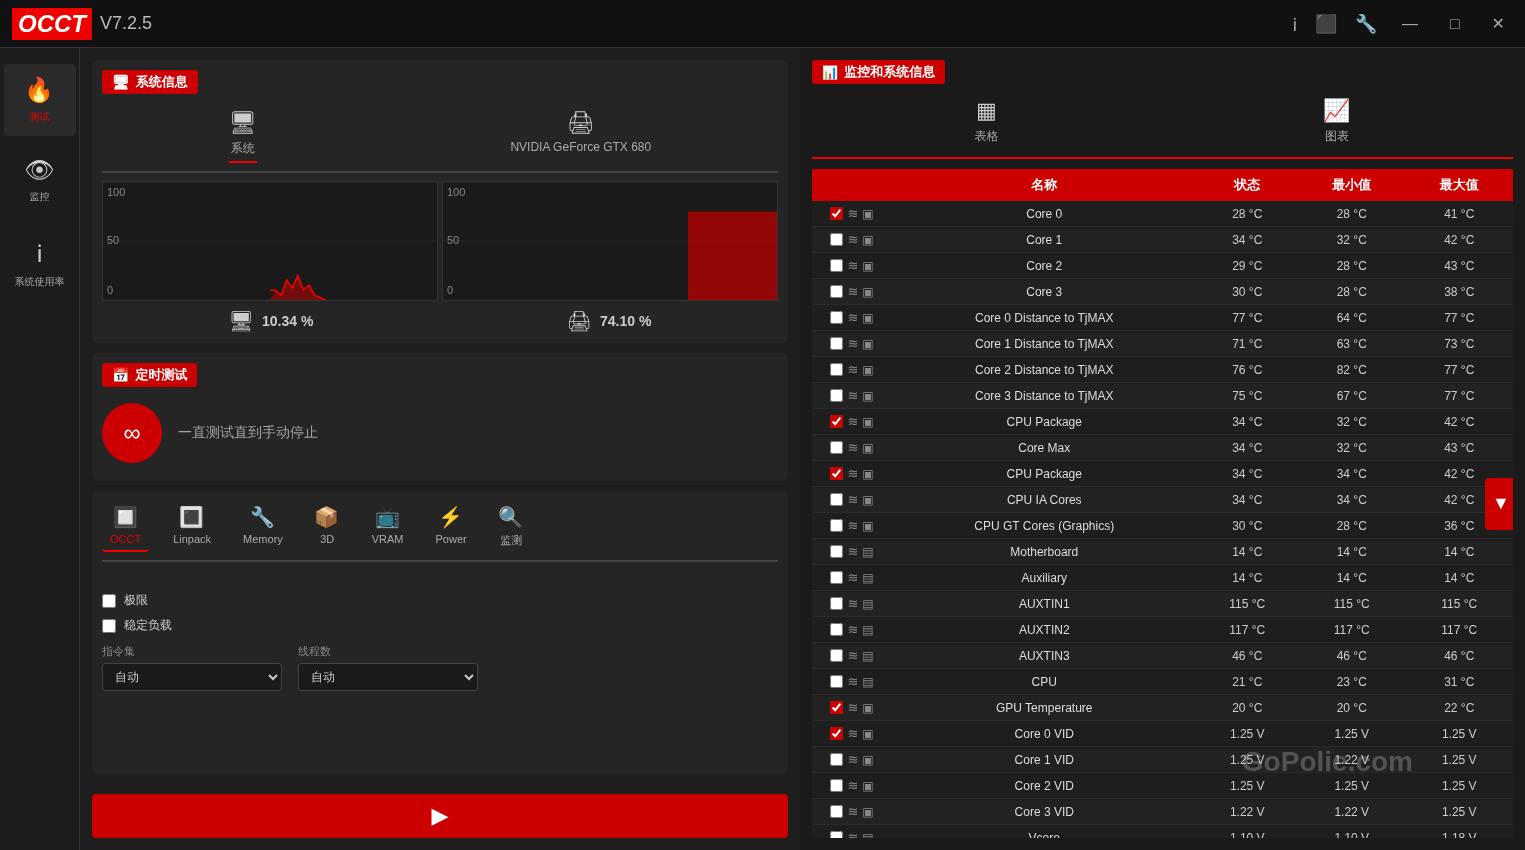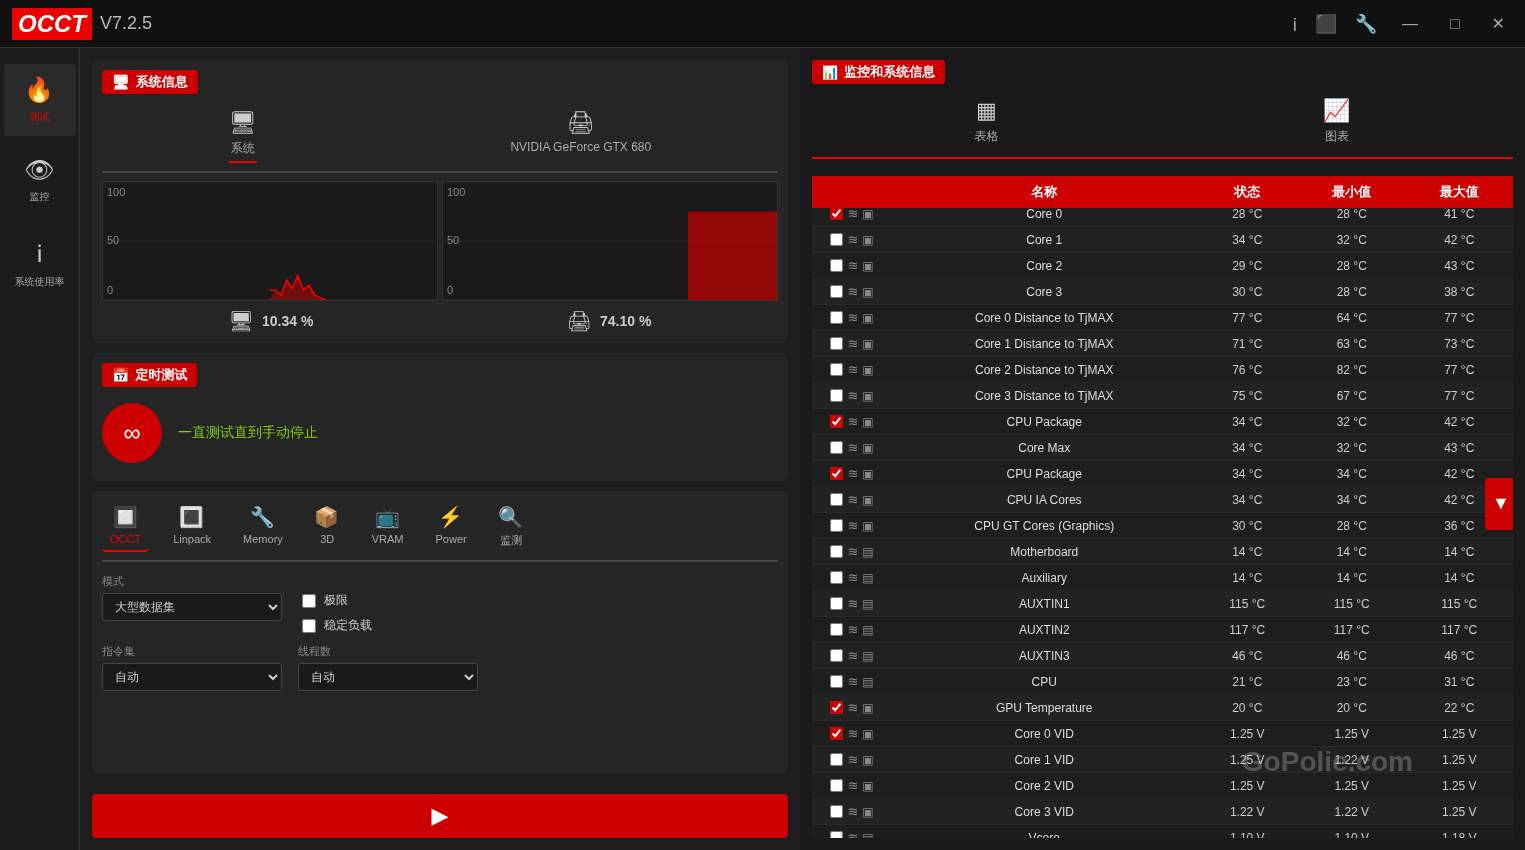--- a/index.html
+++ b/index.html
@@ -243,21 +243,21 @@
       display: flex;
       align-items: center;
       justify-content: center;
       font-size: 24px;
       color: #fff;
       cursor: pointer;
       flex-shrink: 0;
     }
     .timer-label {
       font-size: 14px;
-      color: #84cc16;
+      color: #a3a3a3;
     }
 
     
     #test-options {
       flex: 1;
     }
     .test-tabs {
       display: flex;
       gap: 16px;
       padding-bottom: 8px;
@@ -374,21 +374,21 @@
       border-collapse: collapse;
       font-size: 12px;
     }
     .data-table thead th {
       background: #c00;
       color: #fff;
       padding: 7px 8px;
       text-align: center;
       font-size: 13px;
       position: sticky;
-      top: 7px;
+      top: 0;
       z-index: 10;
     }
     .data-table thead th:first-child { width: 80px; }
     .data-table tbody tr {
       border-bottom: 1px solid #2a2a2a;
     }
     .data-table tbody tr:nth-child(even) { background: #222; }
     .data-table tbody tr:nth-child(odd) { background: #1e1e1e; }
     .data-table tbody td {
       padding: 5px 8px;
@@ -603,28 +603,20 @@
             <span class="test-tab-icon">⚡</span>
             <span class="test-tab-label">Power</span>
           </div>
           <div class="test-tab">
             <span class="test-tab-icon">🔍</span>
             <span class="test-tab-label">监测</span>
           </div>
         </div>
 
         <div style="display:flex; gap:20px; align-items:flex-start; margin-bottom:10px;">
-          <div class="option-group">
-            <span class="option-label">模式</span>
-            <div style="display:flex;align-items:center;gap:8px;">
-              <select class="option-select" style="width:180px;">
-                <option>大型数据集</option>
-              </select>
-            </div>
-          </div>
           <div style="display:flex;flex-direction:column;gap:8px;margin-top:18px;">
             <div class="checkbox-row">
               <input type="checkbox" style="">
               <span>极限</span>
             </div>
             <div class="checkbox-row">
               <input type="checkbox" style="">
               <span>稳定负载</span>
             </div>
           </div>

